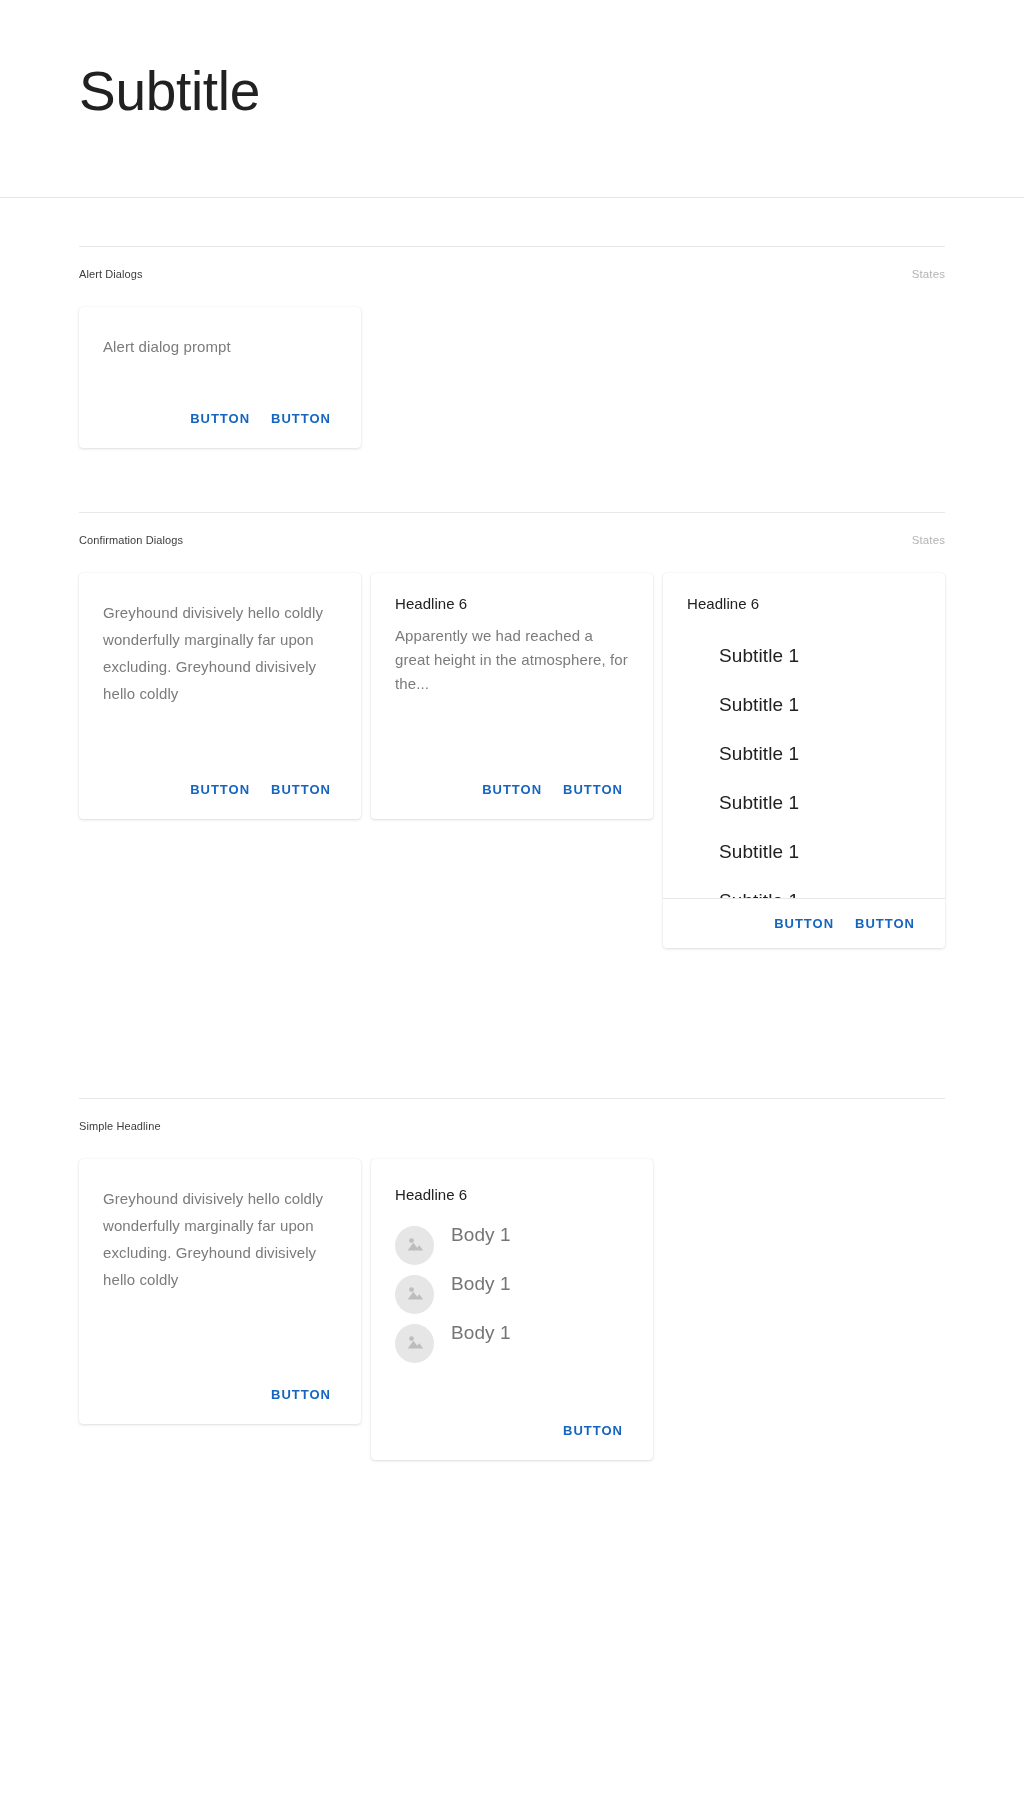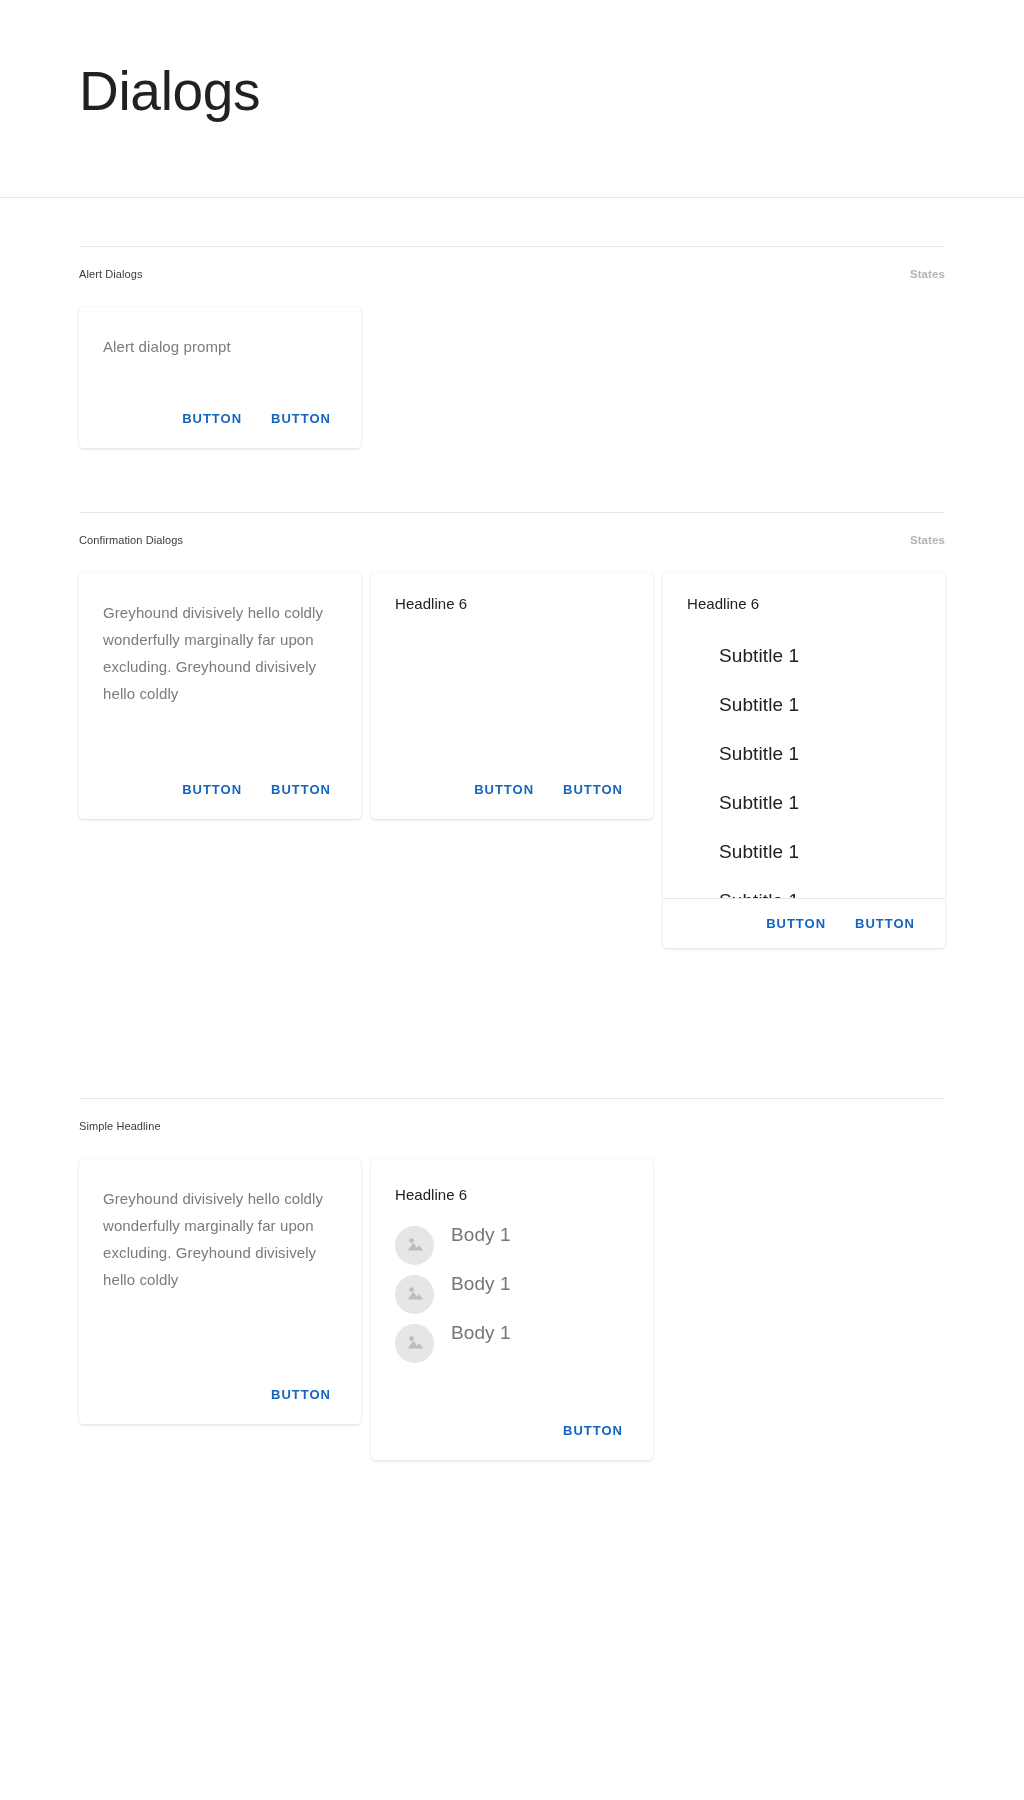--- a/index.html
+++ b/index.html
@@ -48,21 +48,21 @@
   }
   .section-label {
     font-size: 11px;
     color: #3c3c3c;
     font-weight: 400;
     letter-spacing: 0.1px;
   }
   .section-states {
     font-size: 11.5px;
     color: #b4b4b4;
-    font-weight: 700;
+    font-weight: 400;
     letter-spacing: 0.1px;
   }
 
   .card-row {
     display: flex;
     align-items: flex-start;
     gap: 10px;
     padding-top: 12px;
   }
 
@@ -97,21 +97,21 @@
   .dlg-body.tight {
     padding-top: 10px;
     line-height: 24px;
   }
 
   .dlg-spacer { flex: 1 1 auto; }
 
   .dlg-actions {
     display: flex;
     justify-content: flex-end;
-    gap: 13px;
+    gap: 5px;
     padding: 0 22px 16px 22px;
   }
   .dlg-actions.bordered {
     border-top: 1px solid #e8e8e8;
     padding: 11px 22px 11px 22px;
     background: #fff;
   }
 
   .btn {
     font-size: 13px;
@@ -174,21 +174,21 @@
   .gap-lg { height: 64px; }
   .gap-xl { height: 150px; }
   .gap-md { height: 48px; }
 </style>
 </head>
 <body>
 
 <div class="page">
 
   <div class="page-header">
-    <h1 class="page-title">Dialogs</h1>
+    <h1 class="page-title">Subtitle</h1>
   </div>
 
   <div class="content">
 
     <div class="gap-md"></div>
 
     <div class="section">
       <div class="section-rule"></div>
       <div class="section-head">
         <span class="section-label">Alert Dialogs</span>
@@ -223,20 +223,21 @@
           <div class="dlg-body" style="padding-top:26px;">Greyhound divisively hello coldly wonderfully marginally far upon excluding. Greyhound divisively hello coldly</div>
           <div class="dlg-spacer"></div>
           <div class="dlg-actions">
             <button class="btn">BUTTON</button>
             <button class="btn">BUTTON</button>
           </div>
         </div>
 
         <div class="dialog" style="height:246px;">
           <div class="dlg-title">Headline 6</div>
+          <div class="dlg-body tight">Apparently we had reached a great height in the atmosphere, for the...</div>
           <div class="dlg-spacer"></div>
           <div class="dlg-actions">
             <button class="btn">BUTTON</button>
             <button class="btn">BUTTON</button>
           </div>
         </div>
 
         <div class="dialog scroll-dialog">
           <div class="scroll-area">
             <div class="dlg-title">Headline 6</div>

